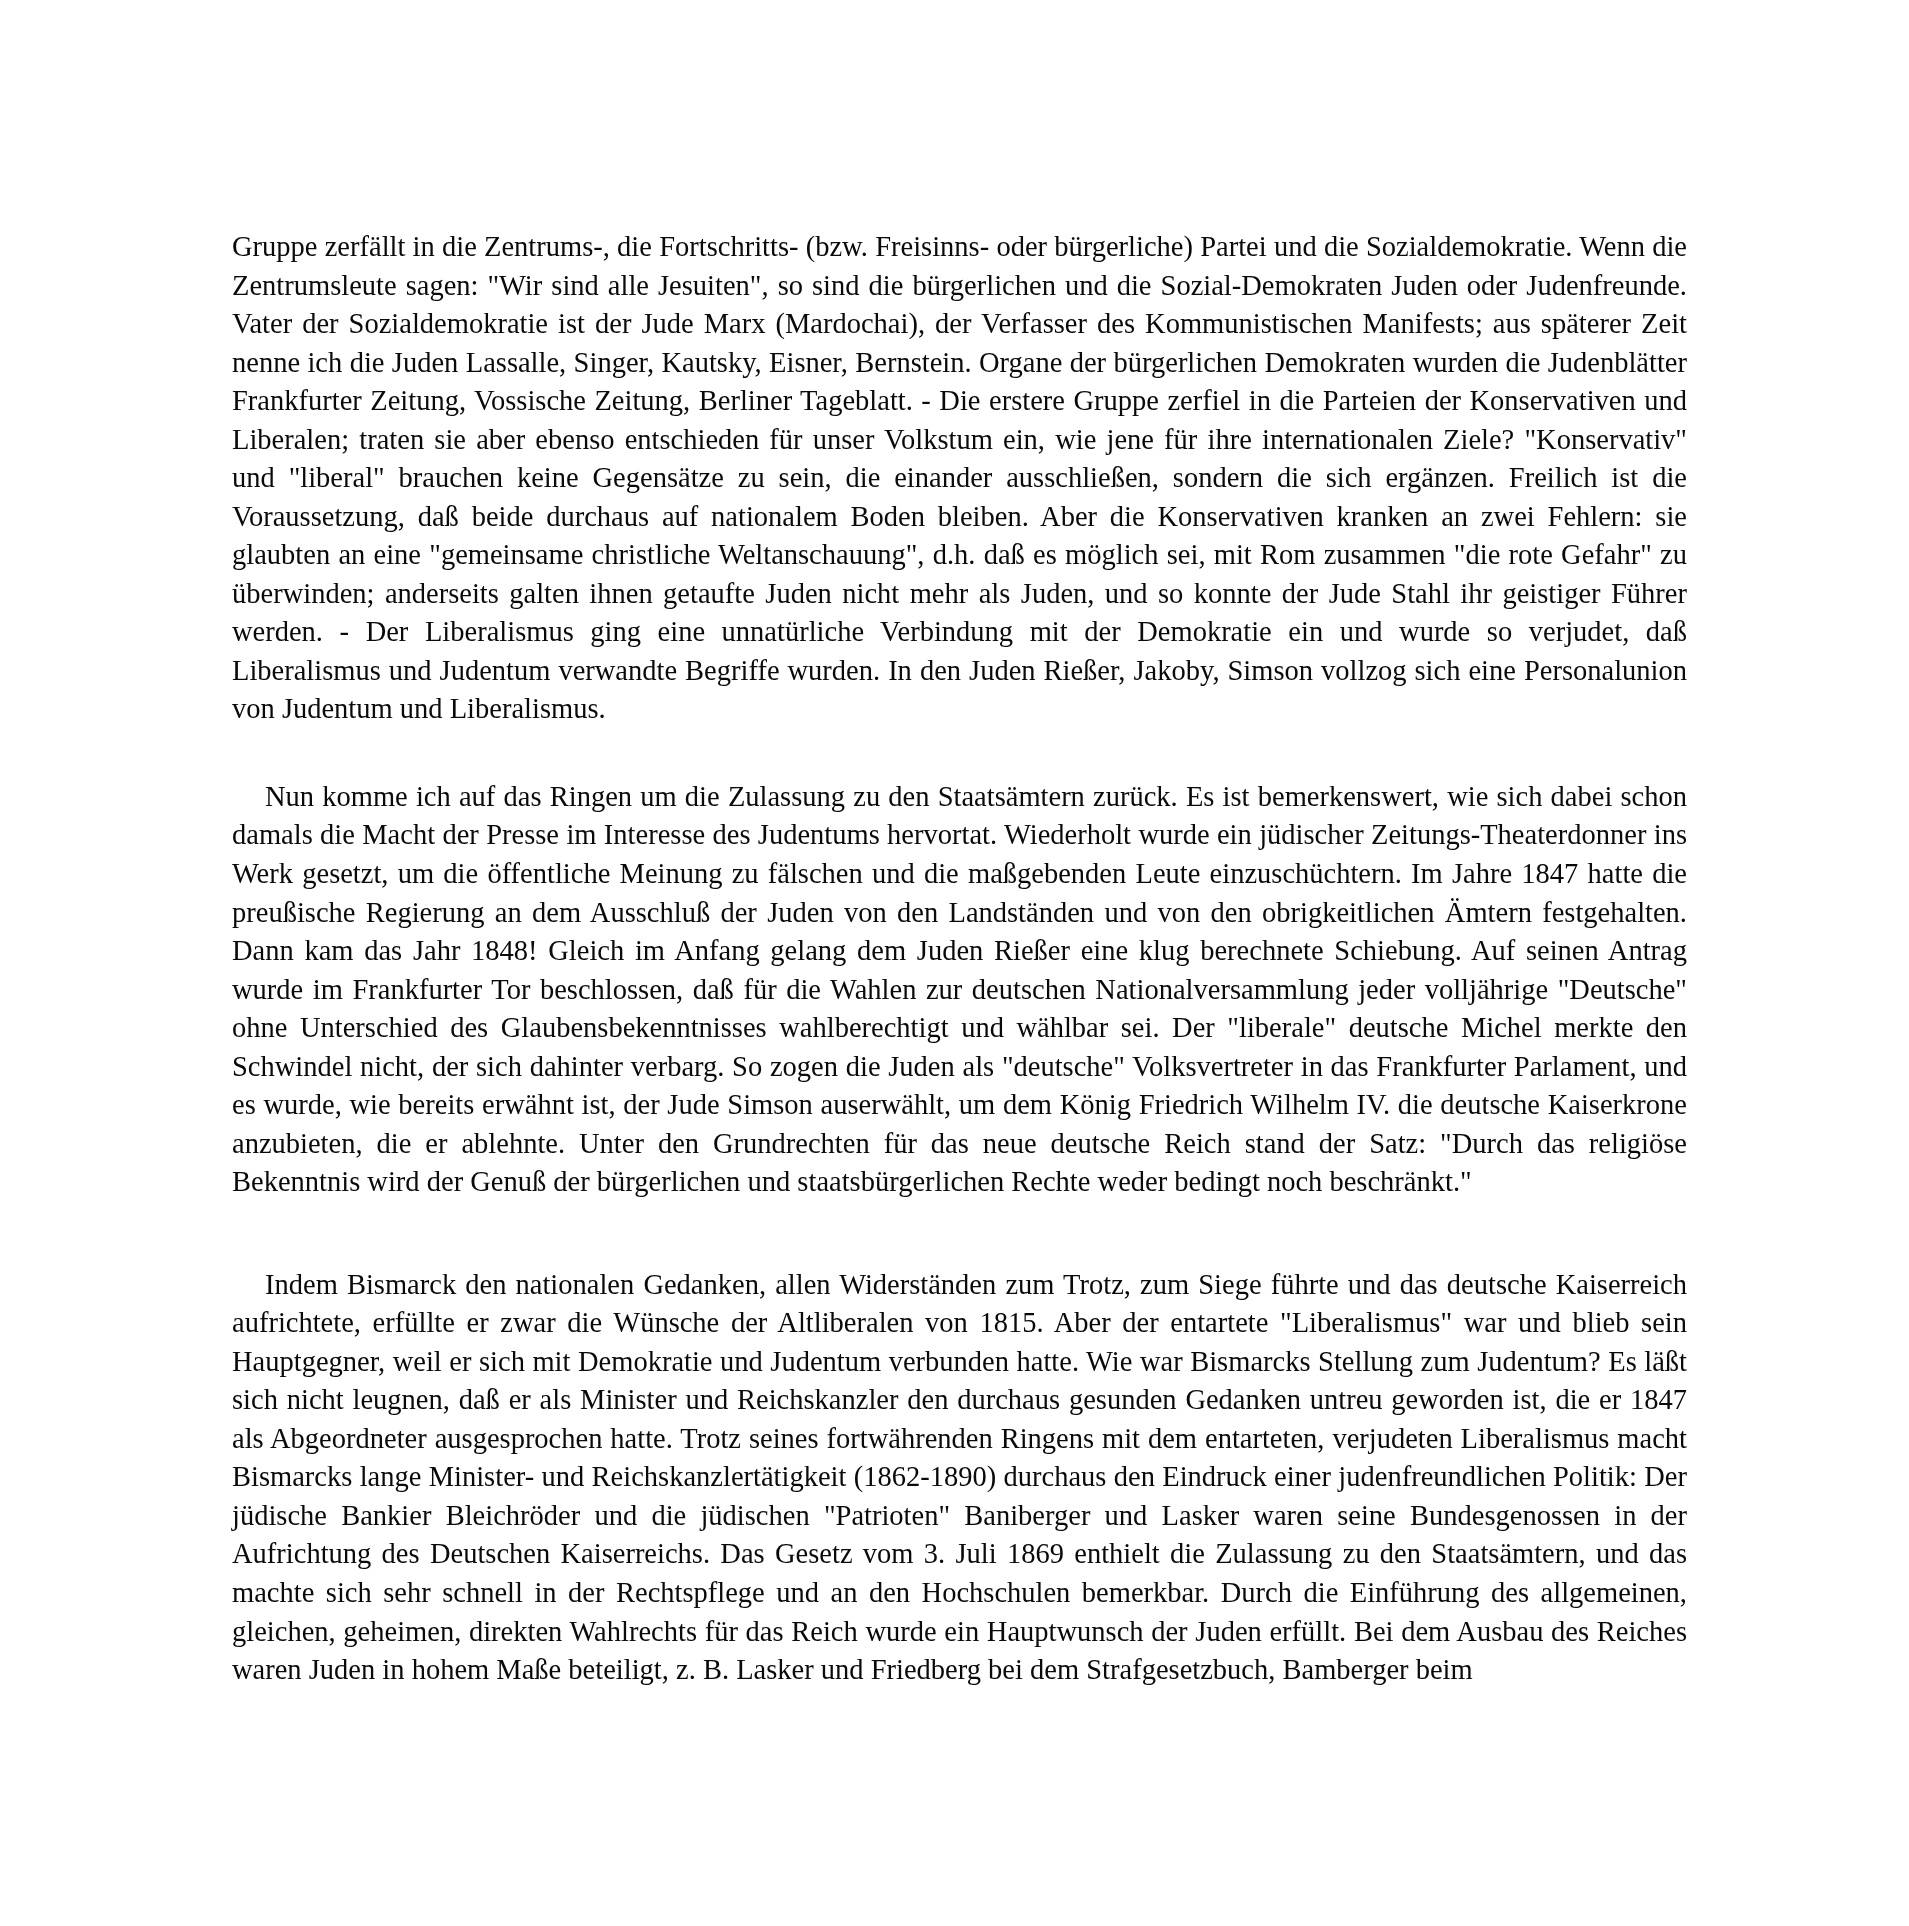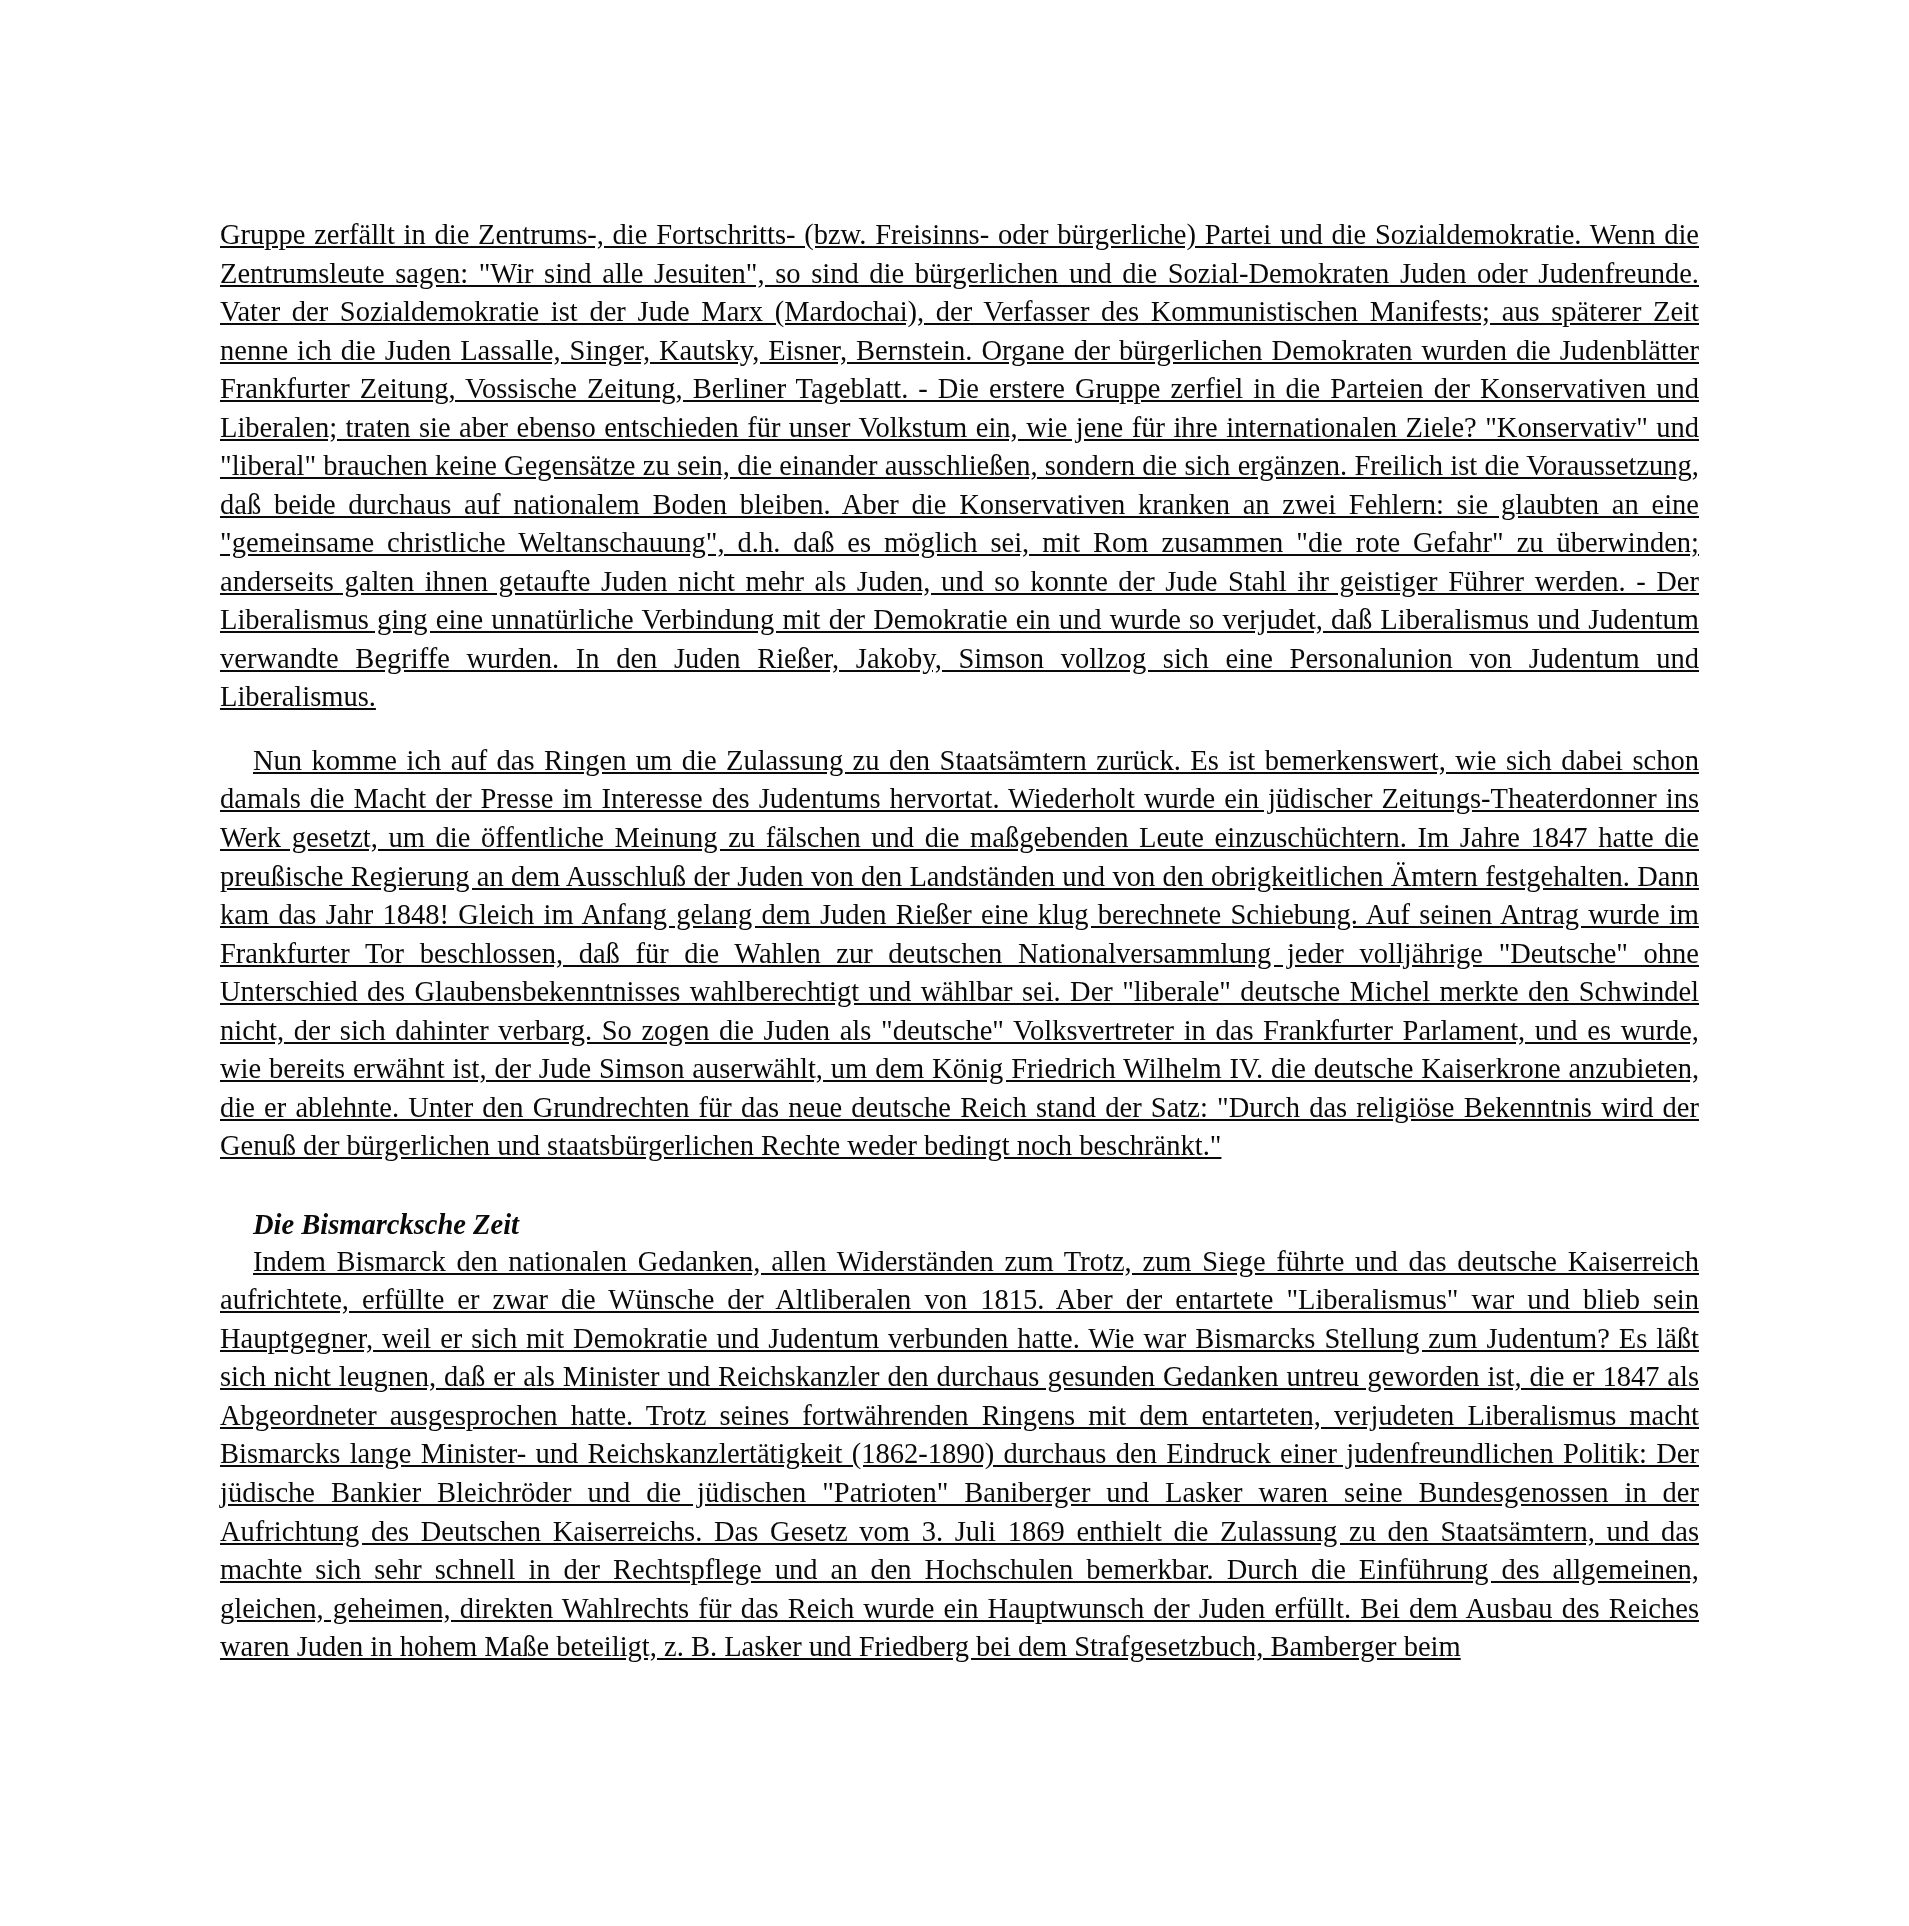--- a/index.html
+++ b/index.html
@@ -16,30 +16,29 @@
     font-family: "Liberation Serif", "DejaVu Serif", serif;
     color: #000000;
   }
   .content {
     position: absolute;
     left: 220px;
     top: 216px;
     width: 1479px;
   }
   p.para {
-    margin: 0;
+    margin: 12px;
     padding: 0;
     font-size: 28.5px;
     line-height: 1.352;
     text-align: justify;
     text-justify: inter-word;
     -webkit-hyphens: none;
     hyphens: none;
     color: #0a0a0a;
-    text-decoration: underline;
   }
   p.para.indent {
     text-indent: 33px;
   }
   .gap-para {
     height: 25px;
   }
   .gap-section {
     height: 40px;
   }
@@ -62,20 +61,19 @@
   <div class="content">
 
     <p class="para">Gruppe zerfällt in die Zentrums-, die Fortschritts- (bzw. Freisinns- oder bürgerliche) Partei und die Sozialdemokratie. Wenn die Zentrumsleute sagen: "Wir sind alle Jesuiten", so sind die bürgerlichen und die Sozial-Demokraten Juden oder Judenfreunde. Vater der Sozialdemokratie ist der Jude Marx (Mardochai), der Verfasser des Kommunistischen Manifests; aus späterer Zeit nenne ich die Juden Lassalle, Singer, Kautsky, Eisner, Bernstein. Organe der bürgerlichen Demokraten wurden die Judenblätter Frankfurter Zeitung, Vossische Zeitung, Berliner Tageblatt. - Die erstere Gruppe zerfiel in die Parteien der Konservativen und Liberalen; traten sie aber ebenso entschieden für unser Volkstum ein, wie jene für ihre internationalen Ziele? "Konservativ" und "liberal" brauchen keine Gegensätze zu sein, die einander ausschließen, sondern die sich ergänzen. Freilich ist die Voraussetzung, daß beide durchaus auf nationalem Boden bleiben. Aber die Konservativen kranken an zwei Fehlern: sie glaubten an eine "gemeinsame christliche Weltanschauung", d.h. daß es möglich sei, mit Rom zusammen "die rote Gefahr" zu überwinden; anderseits galten ihnen getaufte Juden nicht mehr als Juden, und so konnte der Jude Stahl ihr geistiger Führer werden. - Der Liberalismus ging eine unnatürliche Verbindung mit der Demokratie ein und wurde so verjudet, daß Liberalismus und Judentum verwandte Begriffe wurden. In den Juden Rießer, Jakoby, Simson vollzog sich eine Personalunion von Judentum und Liberalismus.</p>
 
     <div class="gap-para"></div>
 
     <p class="para indent">Nun komme ich auf das Ringen um die Zulassung zu den Staatsämtern zurück. Es ist bemerkenswert, wie sich dabei schon damals die Macht der Presse im Interesse des Judentums hervortat. Wiederholt wurde ein jüdischer Zeitungs-Theaterdonner ins Werk gesetzt, um die öffentliche Meinung zu fälschen und die maßgebenden Leute einzuschüchtern. Im Jahre 1847 hatte die preußische Regierung an dem Ausschluß der Juden von den Landständen und von den obrigkeitlichen Ämtern festgehalten. Dann kam das Jahr 1848! Gleich im Anfang gelang dem Juden Rießer eine klug berechnete Schiebung. Auf seinen Antrag wurde im Frankfurter Tor beschlossen, daß für die Wahlen zur deutschen Nationalversammlung jeder volljährige "Deutsche" ohne Unterschied des Glaubensbekenntnisses wahlberechtigt und wählbar sei. Der "liberale" deutsche Michel merkte den Schwindel nicht, der sich dahinter verbarg. So zogen die Juden als "deutsche" Volksvertreter in das Frankfurter Parlament, und es wurde, wie bereits erwähnt ist, der Jude Simson auserwählt, um dem König Friedrich Wilhelm IV. die deutsche Kaiserkrone anzubieten, die er ablehnte. Unter den Grundrechten für das neue deutsche Reich stand der Satz: "Durch das religiöse Bekenntnis wird der Genuß der bürgerlichen und staatsbürgerlichen Rechte weder bedingt noch beschränkt."</p>
 
     <div class="gap-section"></div>
 
-    <h2 class="section-heading">Die Bismarcksche Zeit</h2>
 
     <p class="para indent">Indem Bismarck den nationalen Gedanken, allen Widerständen zum Trotz, zum Siege führte und das deutsche Kaiserreich aufrichtete, erfüllte er zwar die Wünsche der Altliberalen von 1815. Aber der entartete "Liberalismus" war und blieb sein Hauptgegner, weil er sich mit Demokratie und Judentum verbunden hatte. Wie war Bismarcks Stellung zum Judentum? Es läßt sich nicht leugnen, daß er als Minister und Reichskanzler den durchaus gesunden Gedanken untreu geworden ist, die er 1847 als Abgeordneter ausgesprochen hatte. Trotz seines fortwährenden Ringens mit dem entarteten, verjudeten Liberalismus macht Bismarcks lange Minister- und Reichskanzlertätigkeit (1862-1890) durchaus den Eindruck einer judenfreundlichen Politik: Der jüdische Bankier Bleichröder und die jüdischen "Patrioten" Baniberger und Lasker waren seine Bundesgenossen in der Aufrichtung des Deutschen Kaiserreichs. Das Gesetz vom 3. Juli 1869 enthielt die Zulassung zu den Staatsämtern, und das machte sich sehr schnell in der Rechtspflege und an den Hochschulen bemerkbar. Durch die Einführung des allgemeinen, gleichen, geheimen, direkten Wahlrechts für das Reich wurde ein Hauptwunsch der Juden erfüllt. Bei dem Ausbau des Reiches waren Juden in hohem Maße beteiligt, z. B. Lasker und Friedberg bei dem Strafgesetzbuch, Bamberger beim</p>
 
   </div>
 
 </div>
 
 
 </body></html>

